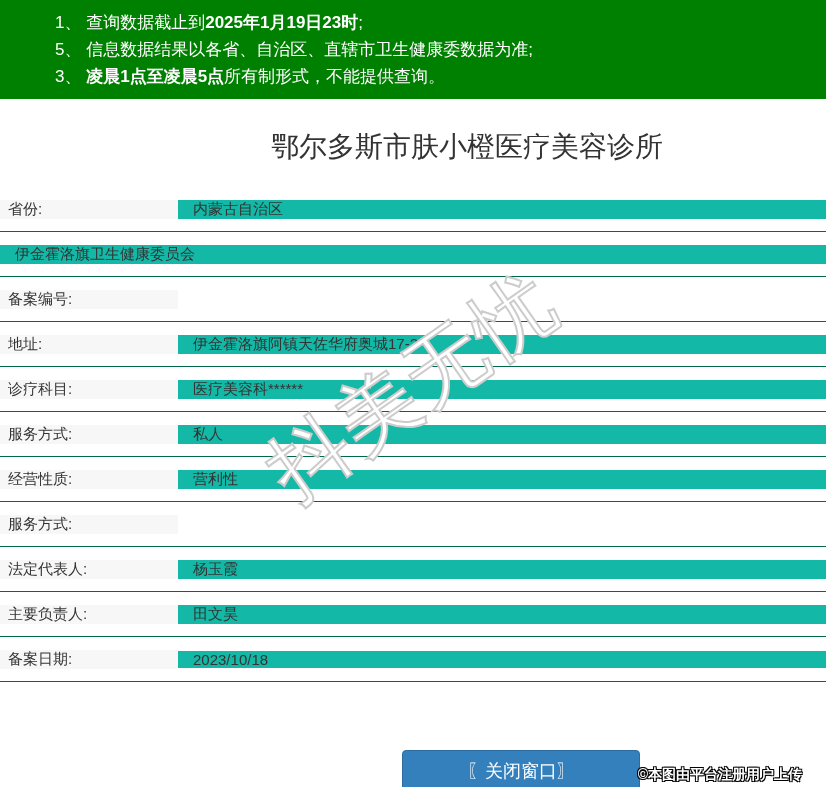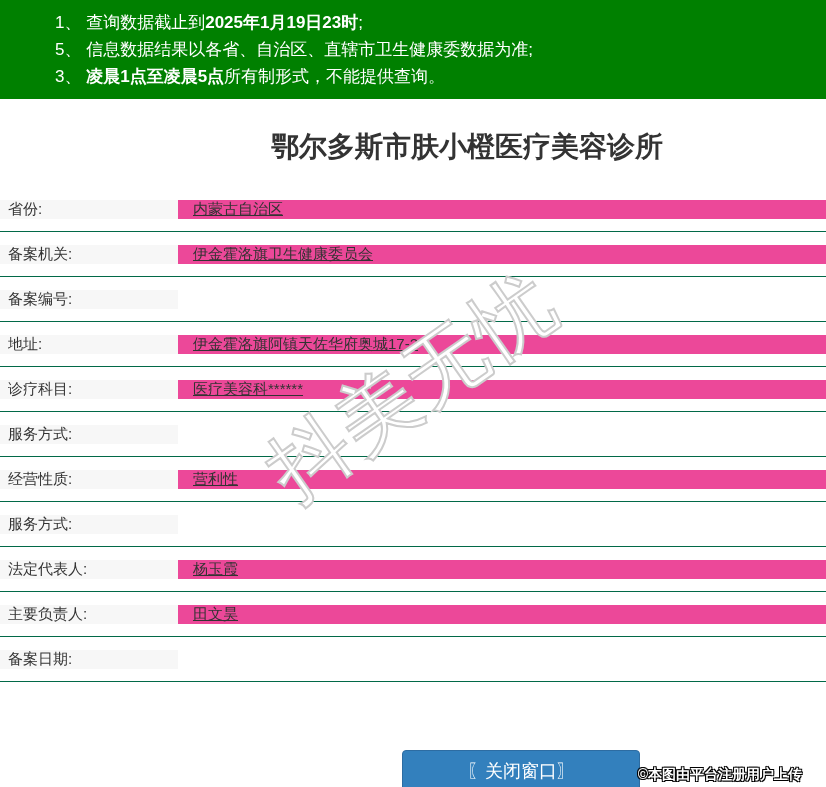--- a/index.html
+++ b/index.html
@@ -24,21 +24,21 @@
   .notice-line { white-space: nowrap; }
   .notice-line .bold { font-weight: 700; }
 
   
   .title {
     margin: 0;
     padding: 33px 0 25px 108px;
     text-align: center;
     font-size: 28px;
     line-height: 30px;
-    font-weight: 700;
+    font-weight: 400;
     color: #333;
   }
 
   
   .info-table { width: 826px; }
   .info-row {
     display: flex;
     align-items: center;
     height: 45px;
     border-bottom: 1.5px solid #016948;
@@ -46,22 +46,21 @@
   .cell { display: flex; align-items: center; font-size: 15px; color: #333; }
   .cell.label {
     width: 178px;
     background: #f7f7f7;
     padding-left: 8px;
     flex: none;
   }
   .cell.value {
     flex: 1;
     padding-left: 15px;
-    background: #ec4899;
-    text-decoration: underline;
+    background: #14b8a6;
   }
 
   
   .watermark {
     position: absolute;
     left: 413px; top: 388px;
     transform: translate(-50%, -50%) rotate(-35deg);
     font-size: 80px;
     letter-spacing: 2px;
     white-space: nowrap;
@@ -116,54 +115,55 @@
 </header>
 
 <h1 class="title">鄂尔多斯市肤小橙医疗美容诊所</h1>
 
 <div class="info-table">
   <div class="info-row">
     <div class="cell label">省份:</div>
     <div class="cell value">内蒙古自治区</div>
   </div>
   <div class="info-row">
-    <div class="cell label">备案机关:</div>
     <div class="cell value">伊金霍洛旗卫生健康委员会</div>
   </div>
   <div class="info-row">
     <div class="cell label">备案编号:</div>
   </div>
   <div class="info-row">
     <div class="cell label">地址:</div>
     <div class="cell value">伊金霍洛旗阿镇天佐华府奥城17-2</div>
   </div>
   <div class="info-row">
     <div class="cell label">诊疗科目:</div>
     <div class="cell value">医疗美容科******</div>
   </div>
   <div class="info-row">
     <div class="cell label">服务方式:</div>
+    <div class="cell value">私人</div>
   </div>
   <div class="info-row">
     <div class="cell label">经营性质:</div>
     <div class="cell value">营利性</div>
   </div>
   <div class="info-row">
     <div class="cell label">服务方式:</div>
   </div>
   <div class="info-row">
     <div class="cell label">法定代表人:</div>
     <div class="cell value">杨玉霞</div>
   </div>
   <div class="info-row">
     <div class="cell label">主要负责人:</div>
     <div class="cell value">田文昊</div>
   </div>
   <div class="info-row">
     <div class="cell label">备案日期:</div>
+    <div class="cell value">2023/10/18</div>
   </div>
 </div>
 
 <div class="watermark">抖美无忧</div>
 
 <button class="close-btn">〖关闭窗口〗</button>
 
 <div class="copyright">©本图由平台注册用户上传</div>
 
 </body></html>

